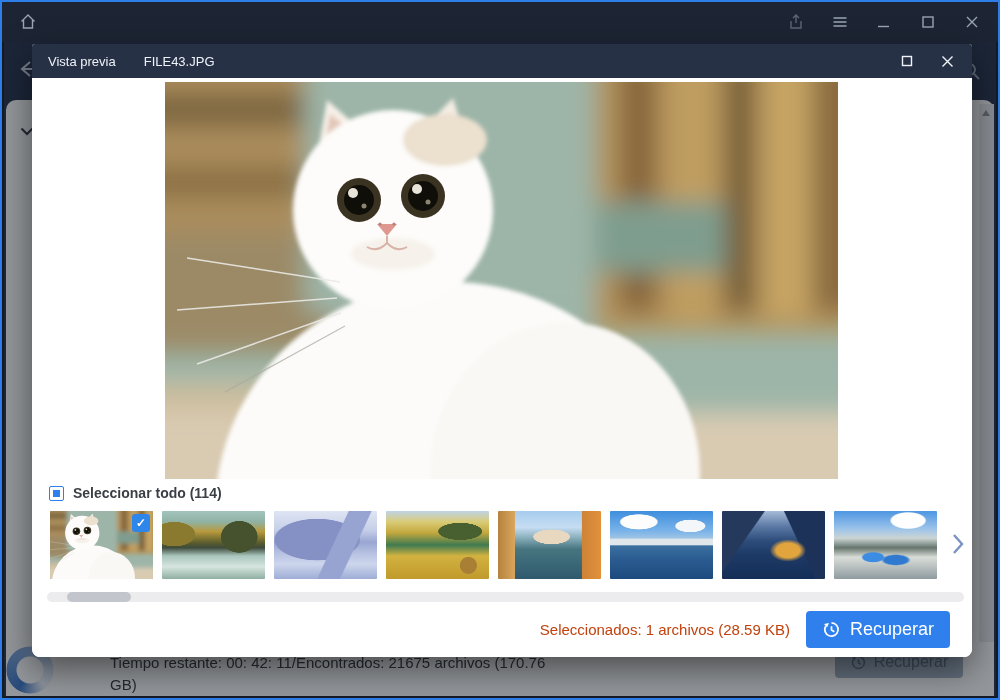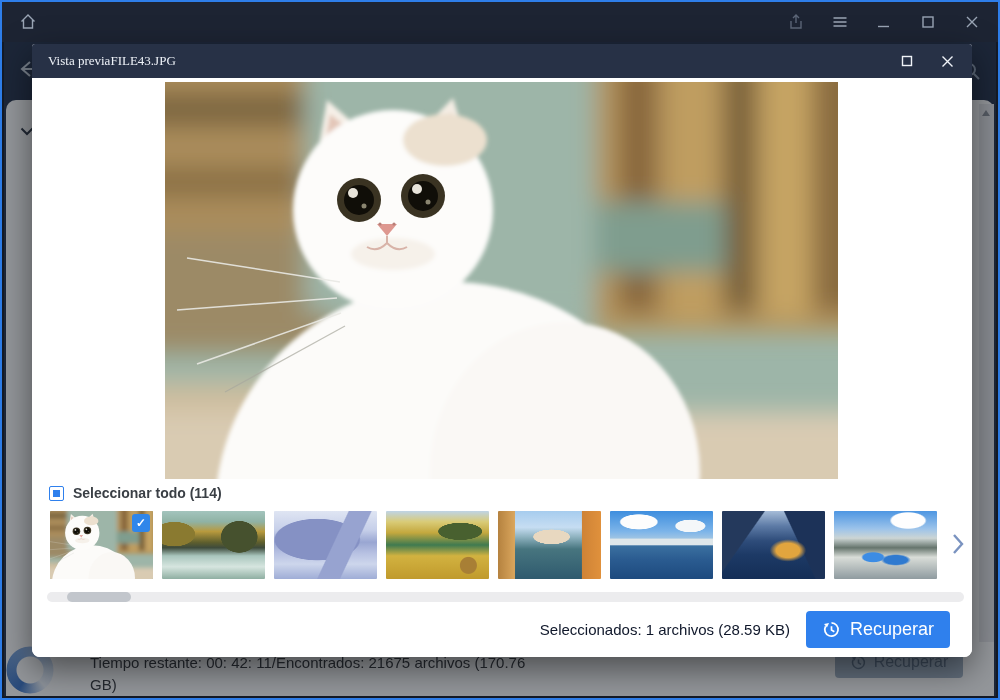--- a/index.html
+++ b/index.html
@@ -21,39 +21,39 @@
   .app-back { position:absolute; left:12px; top:16px; width:22px; height:22px; }
   .app-back svg { stroke:#c3cddb; fill:none; stroke-width:2; }
   .app-search { position:absolute; right:14px; top:18px; width:22px; height:22px; }
   .app-search svg { stroke:#93a3ba; fill:none; stroke-width:2; }
   .app-panel { position:absolute; left:2px; right:2px; top:58px; bottom:0; background:#f2f3f5; border-radius:10px 10px 0 0; }
   .panel-chevron { position:absolute; left:14px; top:22px; }
   .panel-chevron svg { stroke:#2e3razor44; stroke:#333c4c; fill:none; stroke-width:2; }
   .vscroll { position:absolute; right:0; top:4px; bottom:54px; width:15px; background:#e0e2e6; }
   .vscroll-arrow { position:absolute; top:6px; left:3px; width:0; height:0;
                    border-left:4px solid transparent; border-right:4px solid transparent; border-bottom:6px solid #8b919c; }
-  .bg-status { position:absolute; left:84px; top:552px; width:458px; font-size:15px; line-height:22px; color:#3a3e44; }
+  .bg-status { position:absolute; left:104px; top:552px; width:458px; font-size:15px; line-height:22px; color:#3a3e44; }
   .spinner { position:absolute; left:0; top:546px; width:48px; height:48px; border-radius:50%;
              background:conic-gradient(from 210deg,#3f74c0,#7fa6da 35%,#cddcef 65%,#e8eef6 80%,#3f74c0);
              -webkit-mask:radial-gradient(circle,rgba(0,0,0,0) 0 13px,#000 14px 23px,rgba(0,0,0,0) 24px);
              mask:radial-gradient(circle,rgba(0,0,0,0) 0 13px,#000 14px 23px,rgba(0,0,0,0) 24px); }
   .bg-recover { position:absolute; right:31px; bottom:18px; height:32px; min-width:128px;
                 background:#9fb0c2; color:#5f7289; border:none; border-radius:4px;
                 display:flex; align-items:center; justify-content:center; gap:7px; font-size:16px;
                 font-family:inherit; }
   .bg-recover svg { stroke:#5f7289; fill:none; stroke-width:1.8; }
 
   .overlay { position:absolute; left:0; right:0; top:40px; bottom:0; background:rgba(8,12,20,.40); z-index:5; }
 
   
   .modal { position:absolute; left:30px; top:42px; width:940px; height:613px; background:#ffffff;
            z-index:10; border-radius:3px 3px 8px 8px; box-shadow:0 12px 34px rgba(0,0,0,.5); }
   .modal-header { height:34px; background:#273146; border-radius:3px 3px 0 0; display:flex; align-items:center;
-                  padding:0 16px; color:#eef2f8; font-size:13px;font-family:Liberation Serif, serif; }
-  .modal-filename { }
+                  padding:0 16px; color:#eef2f8; font-size:13px; }
+  .modal-filename { margin-left:28px; }
   .mh-buttons { margin-left:auto; display:flex; gap:22px; align-items:center; }
   .mh-btn { width:18px; height:18px; display:flex; align-items:center; justify-content:center; cursor:pointer; }
   .mh-btn svg { stroke:#f0f3f8; fill:none; stroke-width:1.4; }
 
   .preview { position:absolute; left:133px; top:38px; width:673px; height:397px; overflow:hidden; background:#9db5a8; }
   .preview svg.fill, .thumb svg.fill { width:100%; height:100%; display:block; }
 
   .select-row { position:absolute; left:17px; top:441px; display:flex; align-items:center; gap:9px; }
   .cb { width:15px; height:15px; background:#fff; border:1px solid #2f80ed; border-radius:2px;
         display:flex; align-items:center; justify-content:center; cursor:pointer; }
@@ -99,21 +99,21 @@
     radial-gradient(ellipse 30px 14px at 72% 14%, #fefefe 0 55%, rgba(0,0,0,0) 62%),
     radial-gradient(ellipse 20px 9px at 38% 68%, #3c8ce4 0 50%, rgba(0,0,0,0) 60%),
     radial-gradient(ellipse 26px 10px at 60% 72%, #2f7ad0 0 45%, rgba(0,0,0,0) 58%),
     linear-gradient(180deg,#4d96e2 0%,#9cc3ea 26%,#ccd5d4 40%,#66756d 54%,#d9ddd8 68%,#8f9ba0 100%); }
 
   .hscroll { position:absolute; left:15px; right:8px; top:548px; height:10px; background:#ececee; border-radius:5px; }
   .hscroll-thumb { position:absolute; left:20px; top:0; width:64px; height:10px; background:#c2c6cc; border-radius:5px; cursor:pointer; }
 
   .modal-footer { position:absolute; left:0; right:0; bottom:0; height:55px; background:#fff; border-radius:0 0 8px 8px;
                   display:flex; align-items:center; justify-content:flex-end; gap:16px; padding:0 22px; }
-  .sel-summary { color:#0f172a; font-size:15px; }
+  .sel-summary { color:#c2410c; font-size:15px; }
   .recover-btn { height:37px; min-width:140px; background:#2f80ed; color:#ffffff; border:none; border-radius:4px;
                  display:flex; align-items:center; justify-content:center; gap:9px; padding:0 16px;
                  font-size:18px; font-family:inherit; cursor:pointer; }
   .recover-btn svg { stroke:#ffffff; fill:none; stroke-width:1.8; }
 </style>
 </head>
 <body>
 
 <svg width="0" height="0" style="position:absolute">
   <defs>

